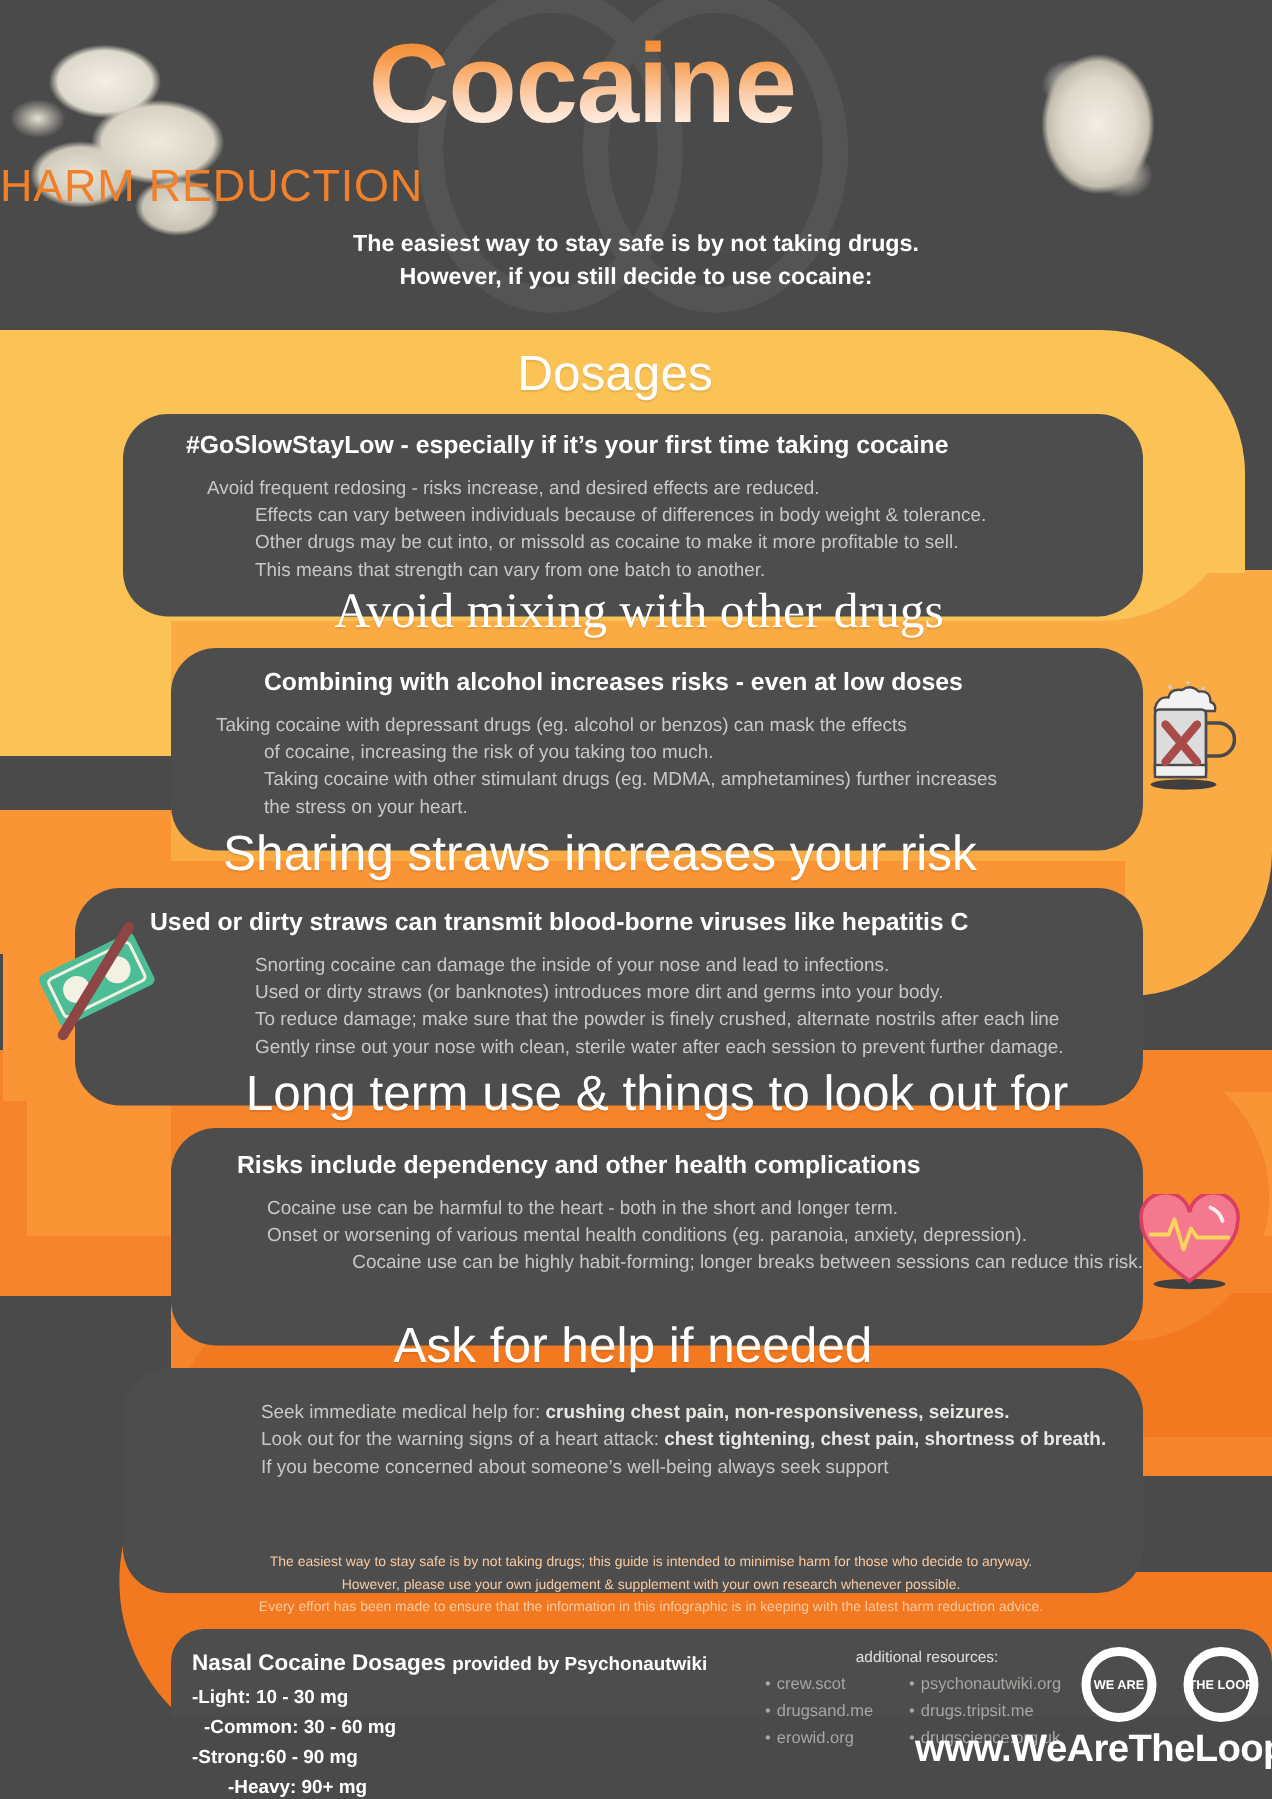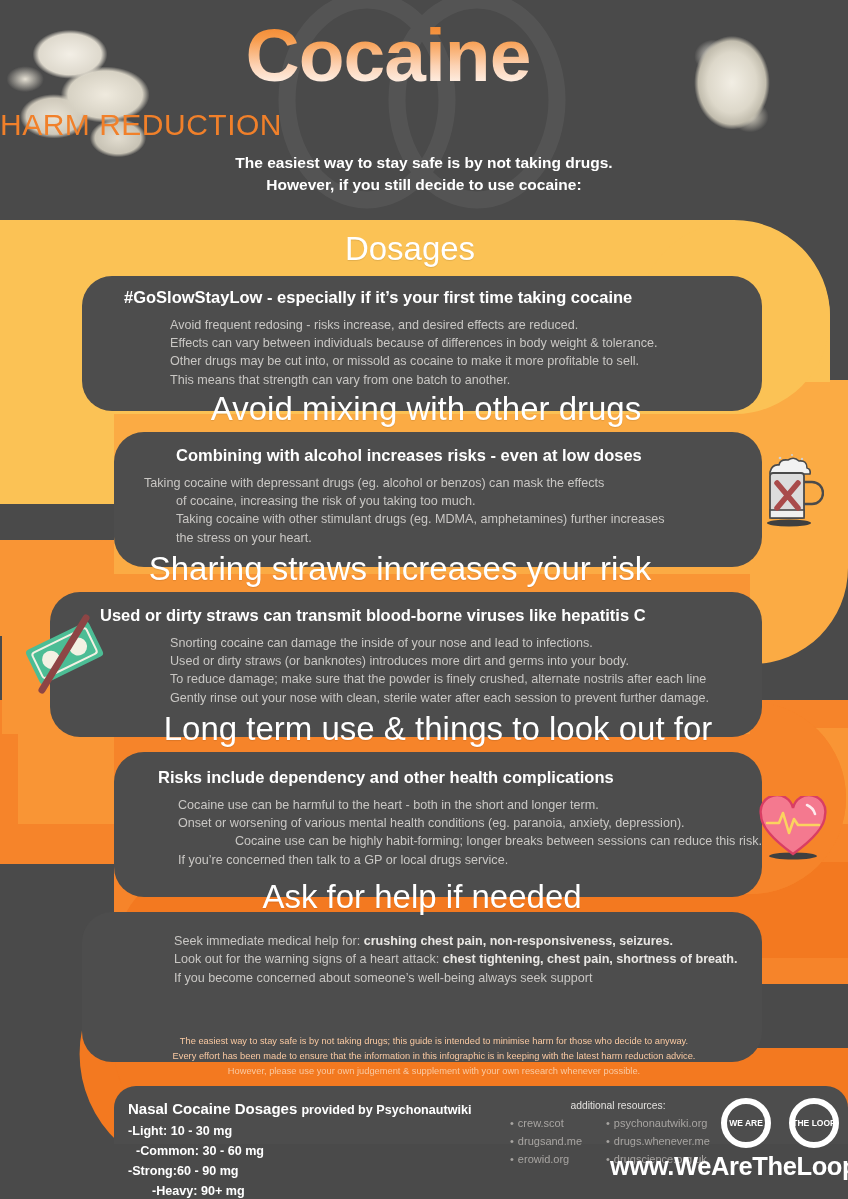--- a/index.html
+++ b/index.html
@@ -211,27 +211,27 @@
       <rect x="50" y="378" width="712" height="145" rx="30"></rect>
       <rect x="114" y="538" width="648" height="145" rx="30"></rect>
       <rect x="82" y="698" width="680" height="150" rx="30"></rect>
       <rect x="114" y="872" width="734" height="120" rx="22"></rect>
     </g>
   </svg>
 
   <div class="sec-title" style="left:0;top:232px;width:820px;">Dosages</div>
   <div class="card" style="left:82px;top:276px;width:680px;height:135px;background:transparent;">
     <h3 style="padding:12px 0 0 42px;">#GoSlowStayLow - especially if it’s your first time taking cocaine</h3>
-    <p style="padding:8px 0 0 88px;">Avoid frequent redosing - risks increase, and desired effects are reduced.</p>
+    <p style="padding:8px 0 0 56px;">Avoid frequent redosing - risks increase, and desired effects are reduced.</p>
     <p style="padding:0 0 0 88px;">Effects can vary between individuals because of differences in body weight &amp; tolerance.</p>
     <p style="padding:0 0 0 88px;">Other drugs may be cut into, or missold as cocaine to make it more profitable to sell.</p>
     <p style="padding:0 0 0 88px;">This means that strength can vary from one batch to another.</p>
   </div>
 
-  <div class="sec-title" style="left:86px;top:392px;width:680px;">Avoid mixing with other drugs</div>
+  <div class="sec-title" style="left:86px;top:392px;width:680px;font-family:Liberation Serif, serif;">Avoid mixing with other drugs</div>
   <div class="card" style="left:114px;top:432px;width:648px;height:135px;background:transparent;">
     <h3 style="padding:14px 0 0 62px;">Combining with alcohol increases risks - even at low doses</h3>
     <p style="padding:8px 0 0 30px;">Taking cocaine with depressant drugs (eg. alcohol or benzos) can mask the effects</p>
     <p style="padding:0 0 0 62px;">of cocaine, increasing the risk of you taking too much.</p>
     <p style="padding:0 0 0 62px;">Taking cocaine with other stimulant drugs (eg. MDMA, amphetamines) further increases</p>
     <p style="padding:0 0 0 62px;">the stress on your heart.</p>
   </div>
 
   <div class="sec-title" style="left:50px;top:552px;width:700px;">Sharing straws increases your risk</div>
   <div class="card" style="left:50px;top:596px;width:712px;height:145px;background:transparent;">
@@ -241,21 +241,20 @@
     <p style="padding:0 0 0 120px;">To reduce damage; make sure that the powder is finely crushed, alternate nostrils after each line</p>
     <p style="padding:0 0 0 120px;">Gently rinse out your nose with clean, sterile water after each session to prevent further damage.</p>
   </div>
 
   <div class="sec-title" style="left:114px;top:712px;width:648px;">Long term use &amp; things to look out for</div>
   <div class="card" style="left:114px;top:756px;width:648px;height:145px;background:transparent;">
     <h3 style="padding:12px 0 0 44px;">Risks include dependency and other health complications</h3>
     <p style="padding:8px 0 0 64px;">Cocaine use can be harmful to the heart - both in the short and longer term.</p>
     <p style="padding:0 0 0 64px;">Onset or worsening of various mental health conditions (eg. paranoia, anxiety, depression).</p>
     <p style="padding:0 0 0 60px;text-align:right;">Cocaine use can be highly habit-forming; longer breaks between sessions can reduce this risk.</p>
-    <p style="padding:0 0 0 64px;">If you’re concerned then talk to a GP or local drugs service.</p>
   </div>
 
   <div class="sec-title" style="left:82px;top:880px;width:680px;">Ask for help if needed</div>
   <div class="card" style="left:82px;top:924px;width:680px;height:150px;background:transparent;">
     <p style="padding:8px 0 0 92px;">Seek immediate medical help for: <b>crushing chest pain, non-responsiveness, seizures.</b></p>
     <p style="padding:0 0 0 92px;">Look out for the warning signs of a heart attack: <b>chest tightening, chest pain, shortness of breath.</b></p>
     <p style="padding:0 0 0 92px;">If you become concerned about someone’s well-being always seek support</p>
   </div>
 
   <svg class="icon-beer" viewBox="0 0 62 76">
@@ -283,22 +282,22 @@
 
   <svg class="icon-heart" viewBox="0 0 70 66">
     <ellipse cx="35" cy="60" rx="24" ry="3.5" fill="#404040"></ellipse>
     <path d="M35,58 C10,40 3,28 3,19 A16,16 0 0 1 35,12 A16,16 0 0 1 67,19 C67,28 60,40 35,58 Z" fill="#f4798f" stroke="#d93e63" stroke-width="2.4"></path>
     <path d="M9,27 h12 l4,-10 l6,20 l5,-14 l4,6 h21" fill="none" stroke="#fbd35f" stroke-width="2.6" stroke-linejoin="round" stroke-linecap="round"></path>
     <path d="M49,9 a14,14 0 0 1 8,9" fill="none" stroke="#ffffff" stroke-width="2.6" stroke-linecap="round" opacity=".85"></path>
   </svg>
 
   <div class="disclaimer">
     <div>The easiest way to stay safe is by not taking drugs; this guide is intended to minimise harm for those who decide to anyway.</div>
+    <div>However, please use your own judgement &amp; supplement with your own research whenever possible.</div>
     <div>Every effort has been made to ensure that the information in this infographic is in keeping with the latest harm reduction advice.</div>
-    <div>However, please use your own judgement &amp; supplement with your own research whenever possible.</div>
   </div>
 
   <div class="footer-panel">
     <div class="dosage-head">
       <span style="font-size:15px;text-align:right;">Nasal Cocaine Dosages</span>
       <span>provided by Psychonautwiki</span>
     </div>
     <div class="dosage-list">
       <div>-Light: 10 - 30 mg</div>
       <div>-Common: 30 - 60 mg</div>
@@ -307,21 +306,21 @@
     </div>
 
     <div class="res-title">additional resources:</div>
     <div class="res-cols">
       <div class="col a">
         <div class="it">crew.scot</div>
         <div class="it">drugsand.me</div>
         <div class="it">erowid.org</div>
       </div><div class="col b">
         <div class="it">psychonautwiki.org</div>
-        <div class="it">drugs.whenever.me</div>
+        <div class="it">drugs.tripsit.me</div>
         <div class="it">drugscience.org.uk</div>
       </div>
     </div>
 
     <svg class="logo" viewBox="0 0 140 54">
       <g fill="none" stroke="#ffffff" stroke-width="6">
         <circle cx="36" cy="27" r="22"></circle>
         <circle cx="104" cy="27" r="22"></circle>
       </g>
       <text x="36" y="30" text-anchor="middle" font-family="Liberation Sans, sans-serif" font-size="8.5" font-weight="bold" fill="#ffffff">WE ARE</text>

